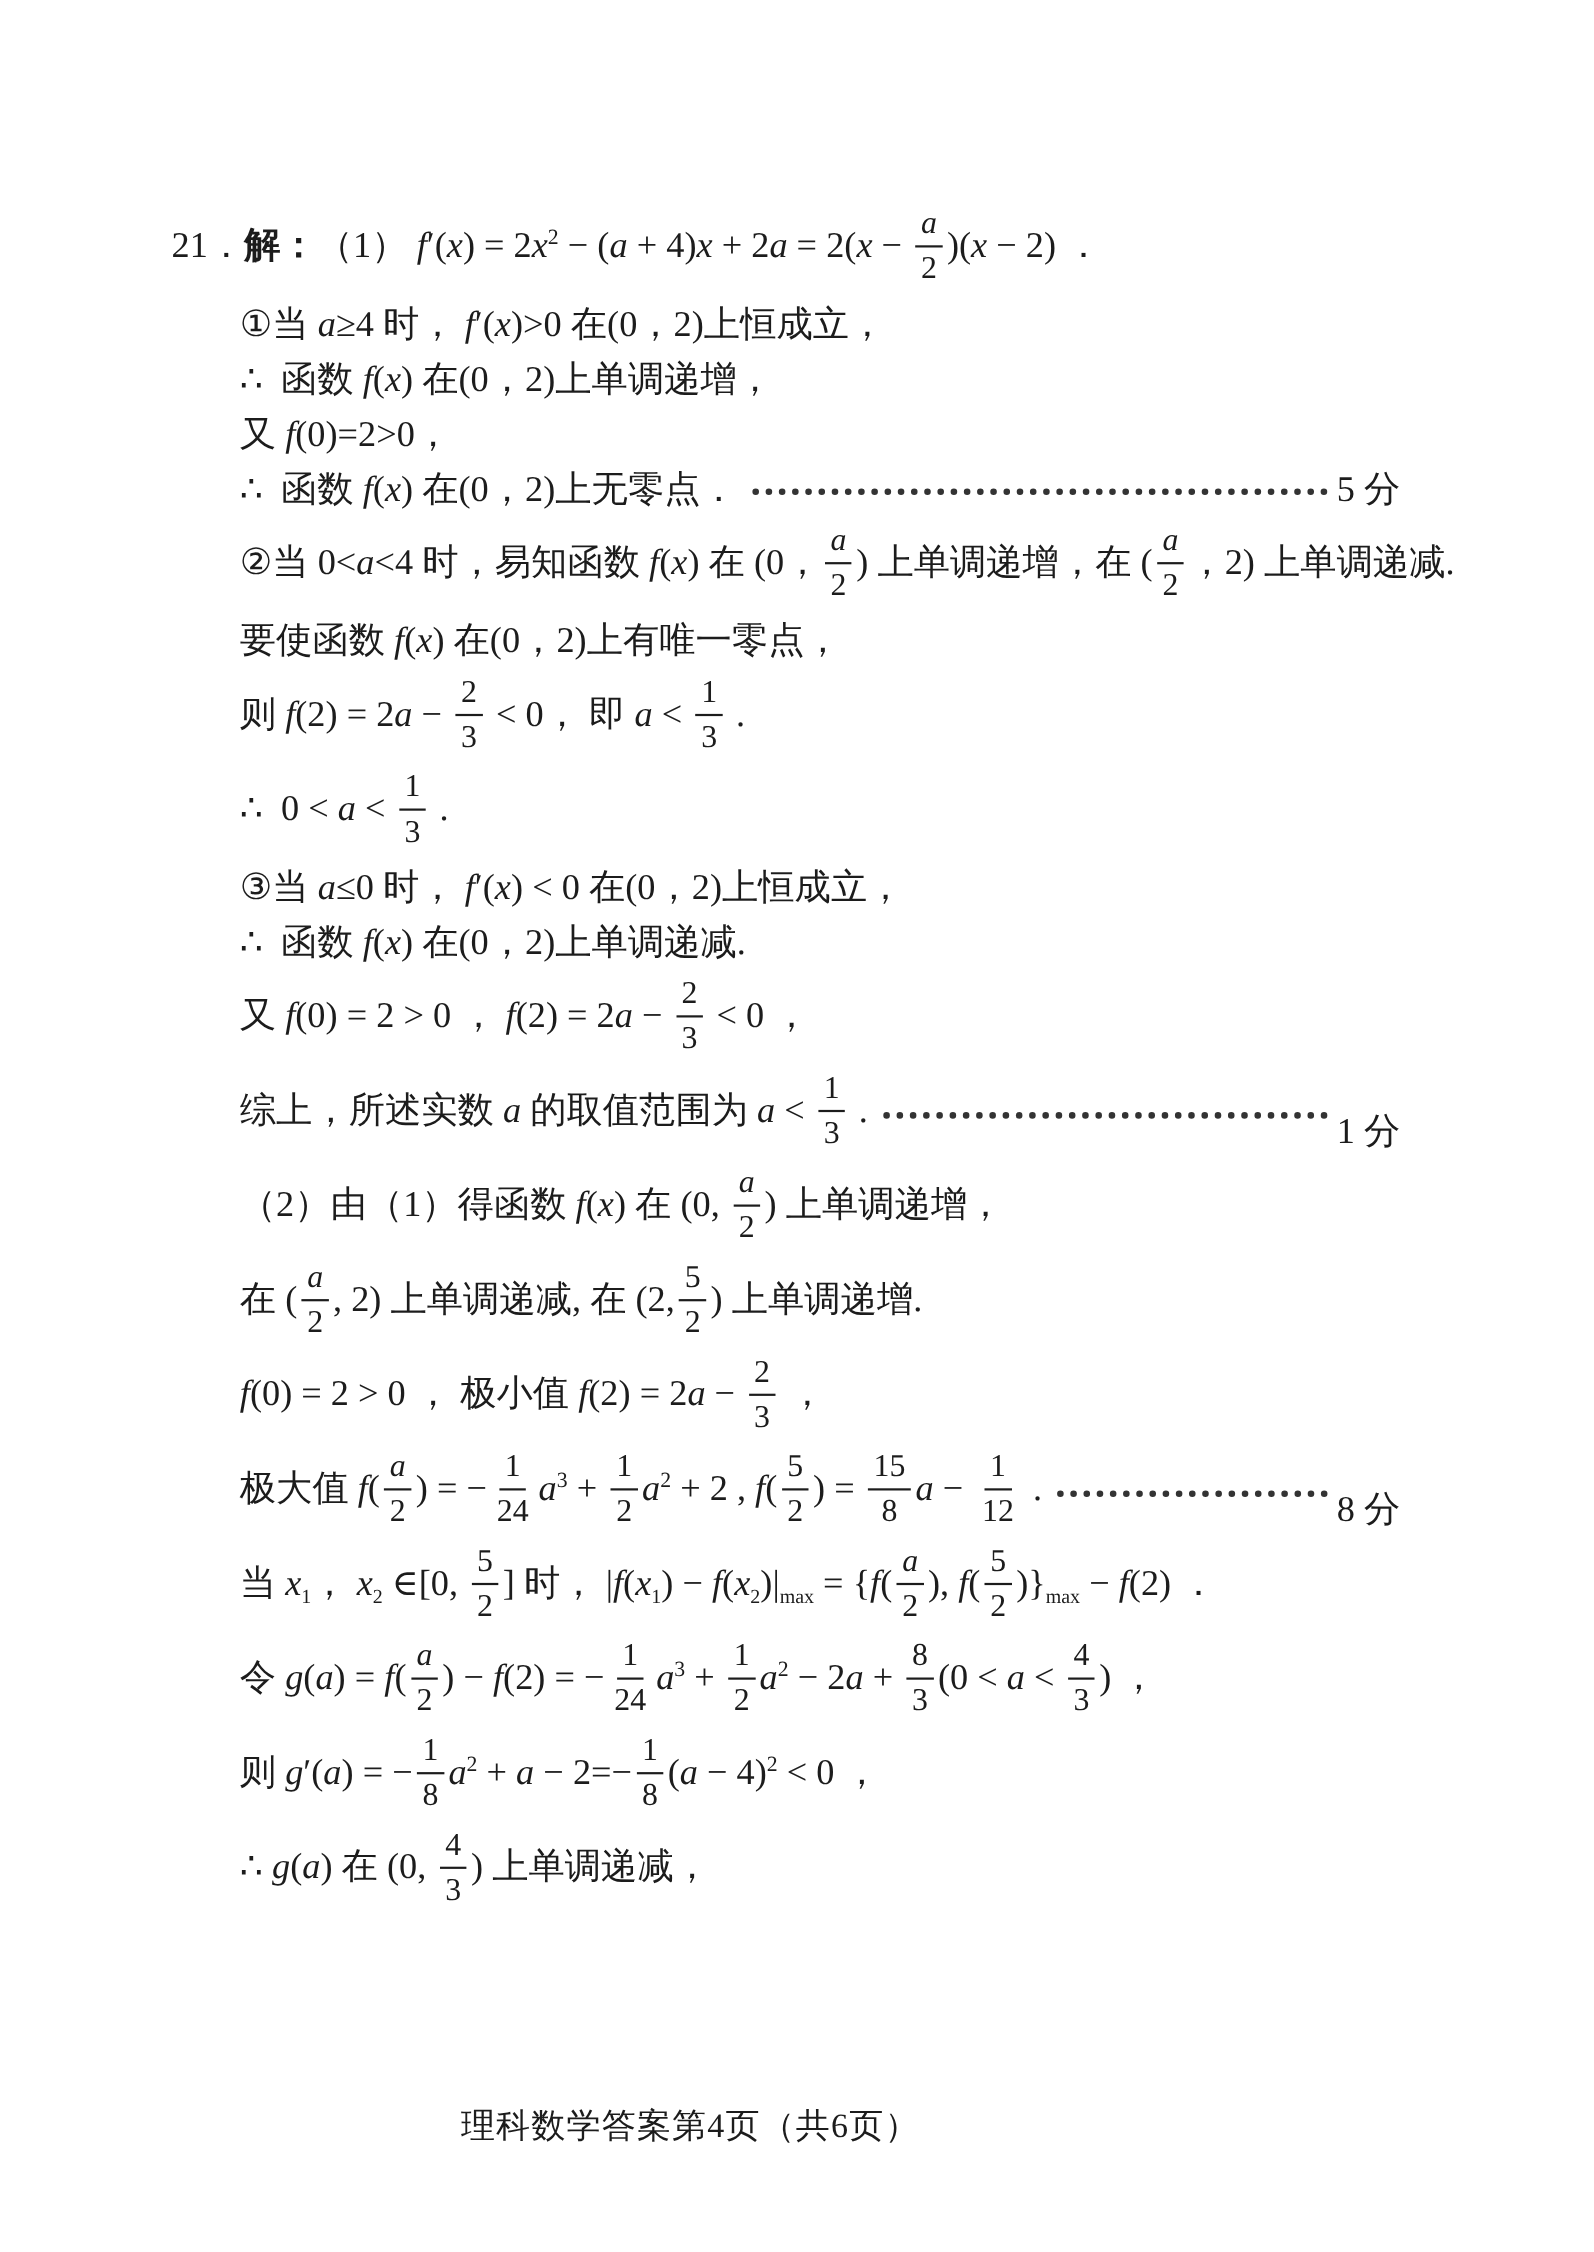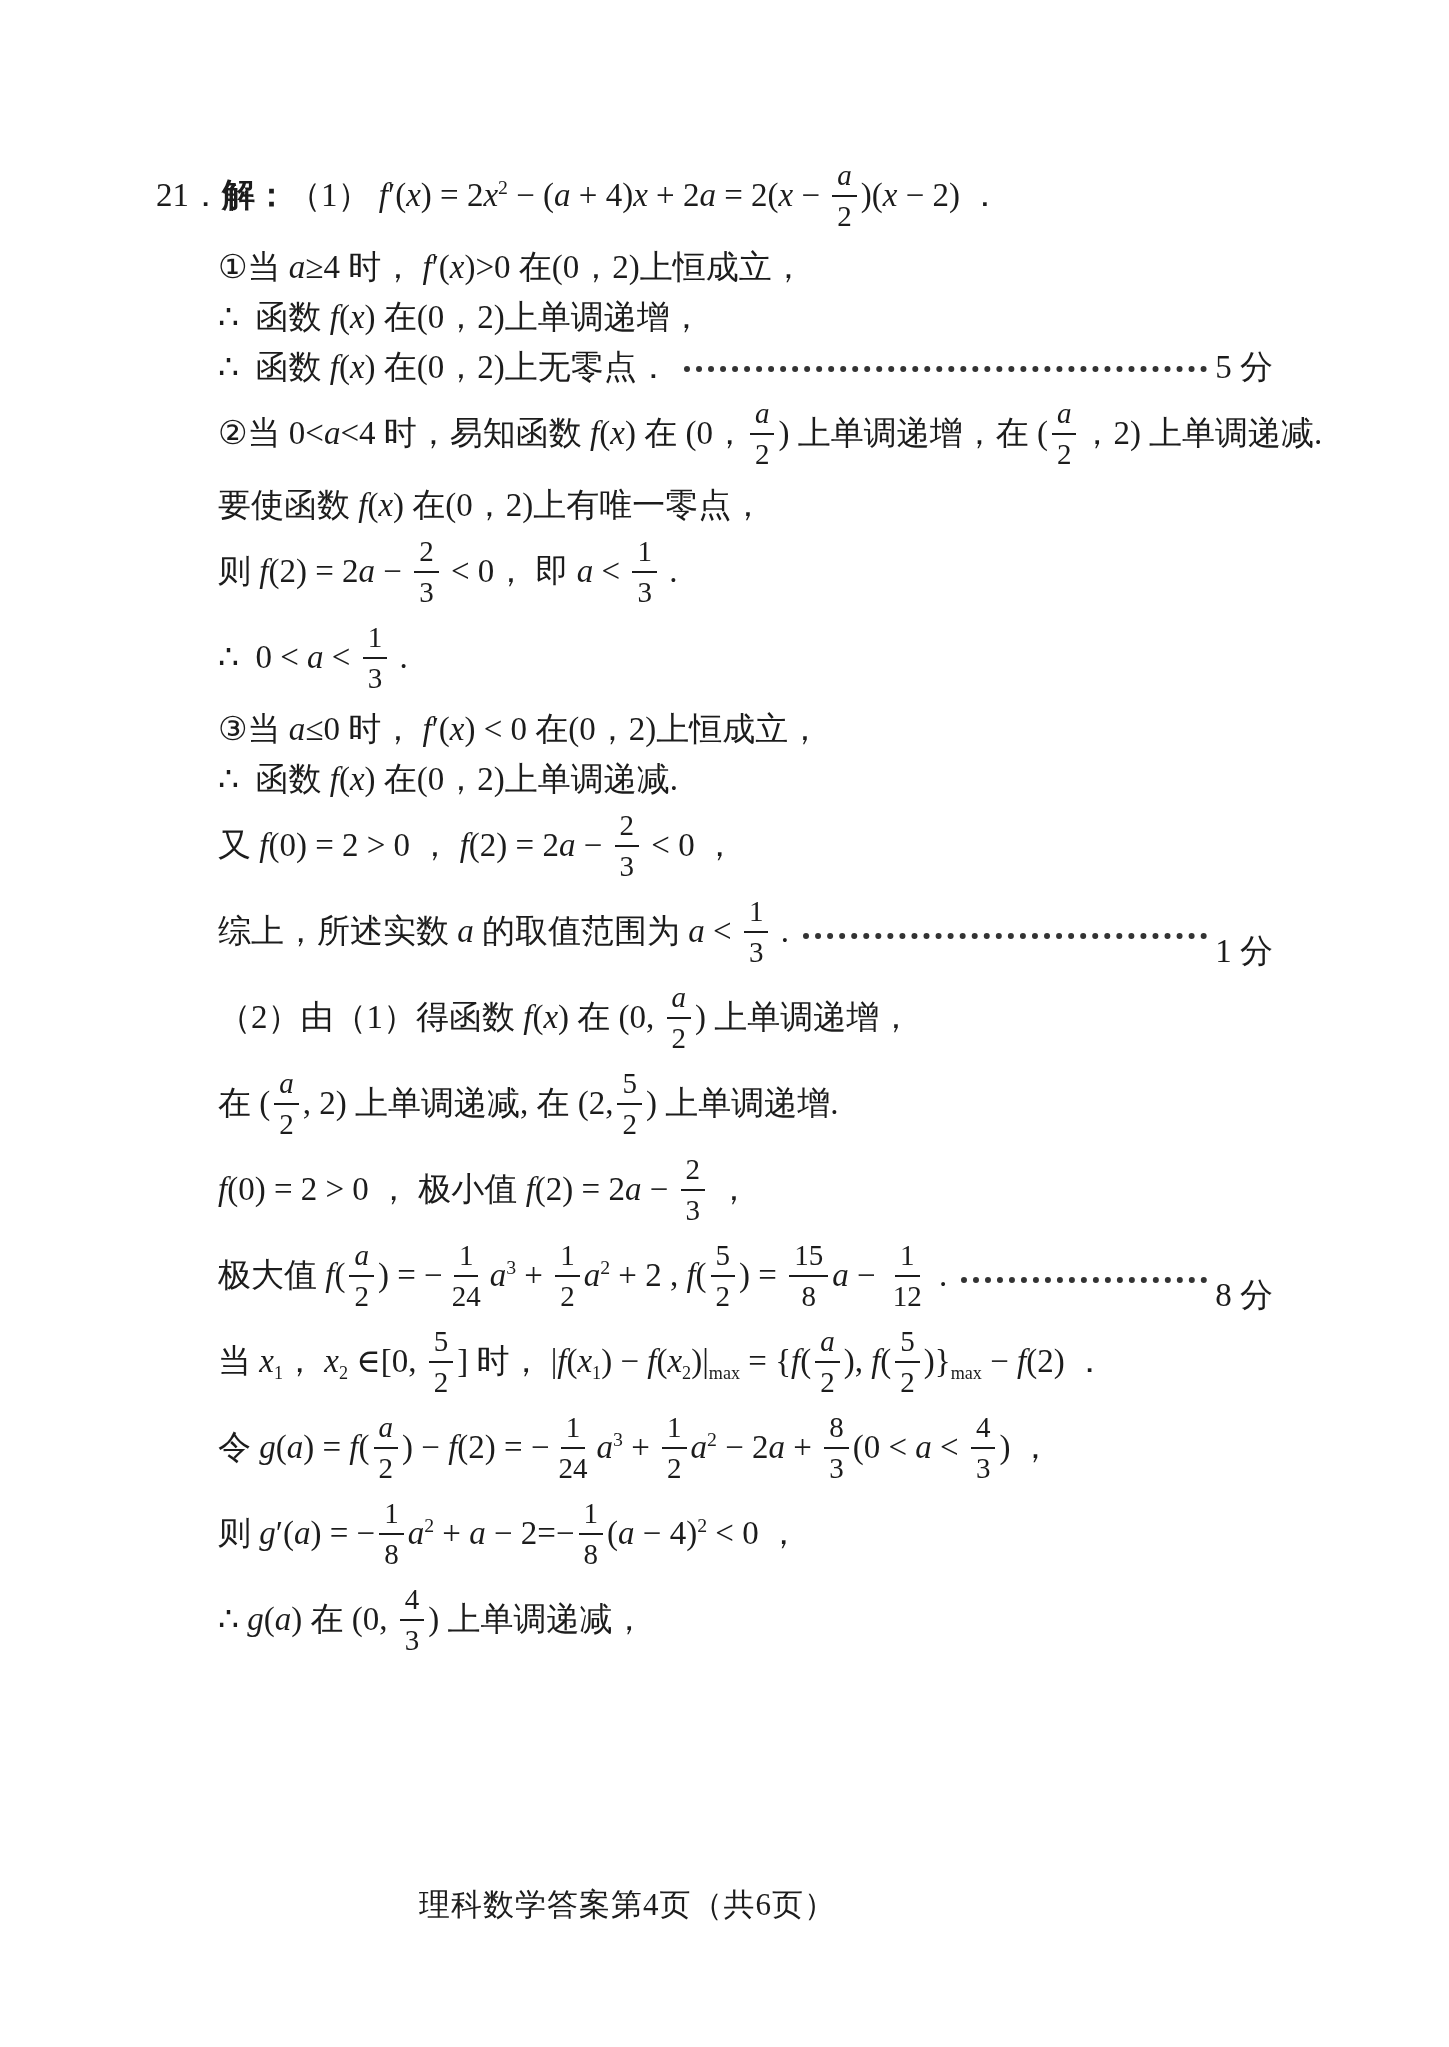--- a/index.html
+++ b/index.html
@@ -13,20 +13,21 @@
     background:var(--bg);
     color:var(--text);
     font-family:"Liberation Serif","DejaVu Serif","DejaVu Sans",serif;
     position:relative;
     overflow:hidden;
   }
   .page{
     position:absolute;
     inset:0;
     padding:152px 176px 12px 156px;
+    margin-top:28px;
   }
   .line{
     display:flex;
     align-items:center;
     font-size:33px;
     line-height:46px;
     margin:4px 0;
     min-height:46px;
   }
   .line.has-frac{margin:6px 0;}
@@ -78,20 +79,23 @@
       <div class="line ind0 has-frac">
         <span class="run">21．<b>解：</b>（1） <i>f</i>′(<i>x</i>) = 2<i>x</i><sup>2</sup> − (<i>a</i> + 4)<i>x</i> + 2<i>a</i> = 2(<i>x</i> − <span class="frac"><span class="fnum"><i>a</i></span><span class="fden">2</span></span>)(<i>x</i> − 2) ．</span>
       </div>
       <div class="line ind1">
         <span class="run">①当 <i>a</i>≥4 时， <i>f</i>′(<i>x</i>)&gt;0 在(0，2)上恒成立，</span>
       </div>
       <div class="line ind1">
         <span class="run">∴  函数 <i>f</i>(<i>x</i>) 在(0，2)上单调递增，</span>
       </div>
       <div class="line ind1">
+        <span class="run">又 <i>f</i>(0)=2&gt;0，</span>
+      </div>
+      <div class="line ind1">
         <span class="run">∴  函数 <i>f</i>(<i>x</i>) 在(0，2)上无零点．</span>
         <span class="leader"></span>
         <span class="score">5 分</span>
       </div>
       <div class="line ind1 has-frac">
         <span class="run">②当 0&lt;<i>a</i>&lt;4 时，易知函数 <i>f</i>(<i>x</i>) 在 (0，<span class="frac"><span class="fnum"><i>a</i></span><span class="fden">2</span></span>) 上单调递增，在 (<span class="frac"><span class="fnum"><i>a</i></span><span class="fden">2</span></span>，2) 上单调递减.</span>
       </div>
       <div class="line ind1">
         <span class="run">要使函数 <i>f</i>(<i>x</i>) 在(0，2)上有唯一零点，</span>
       </div>

